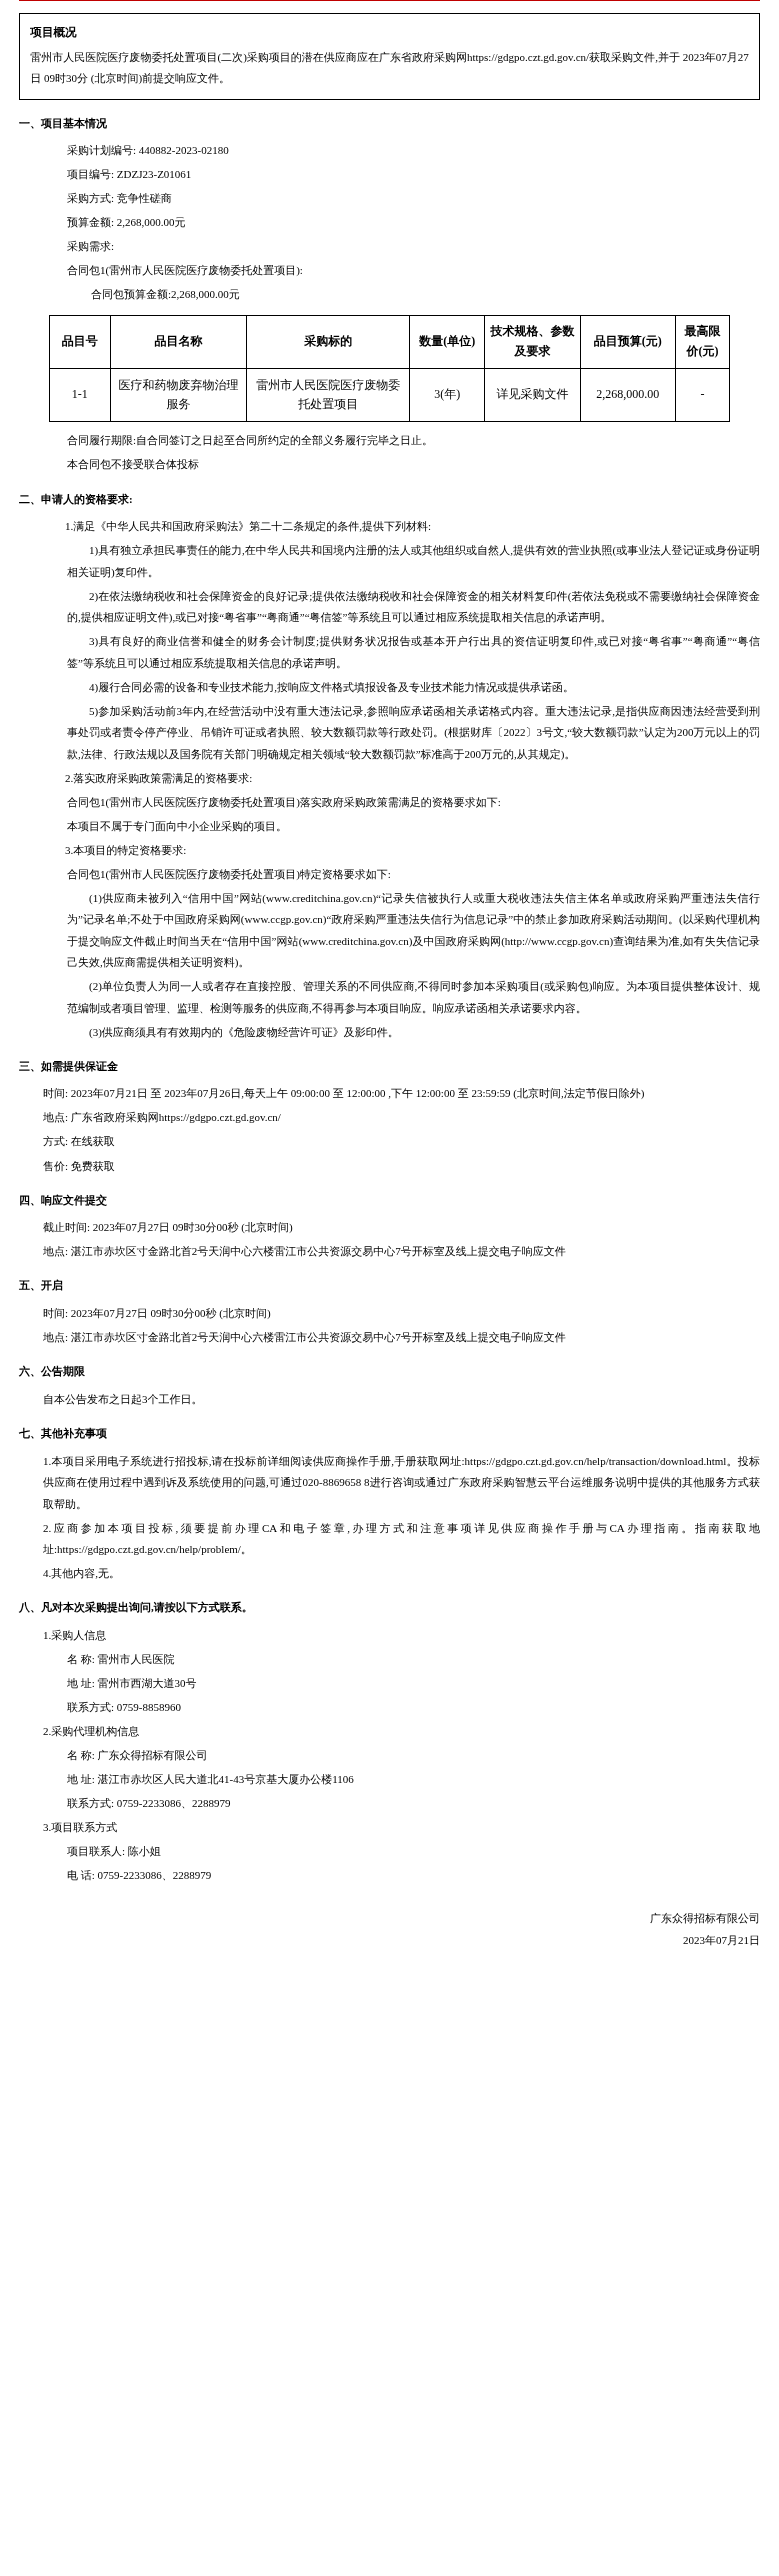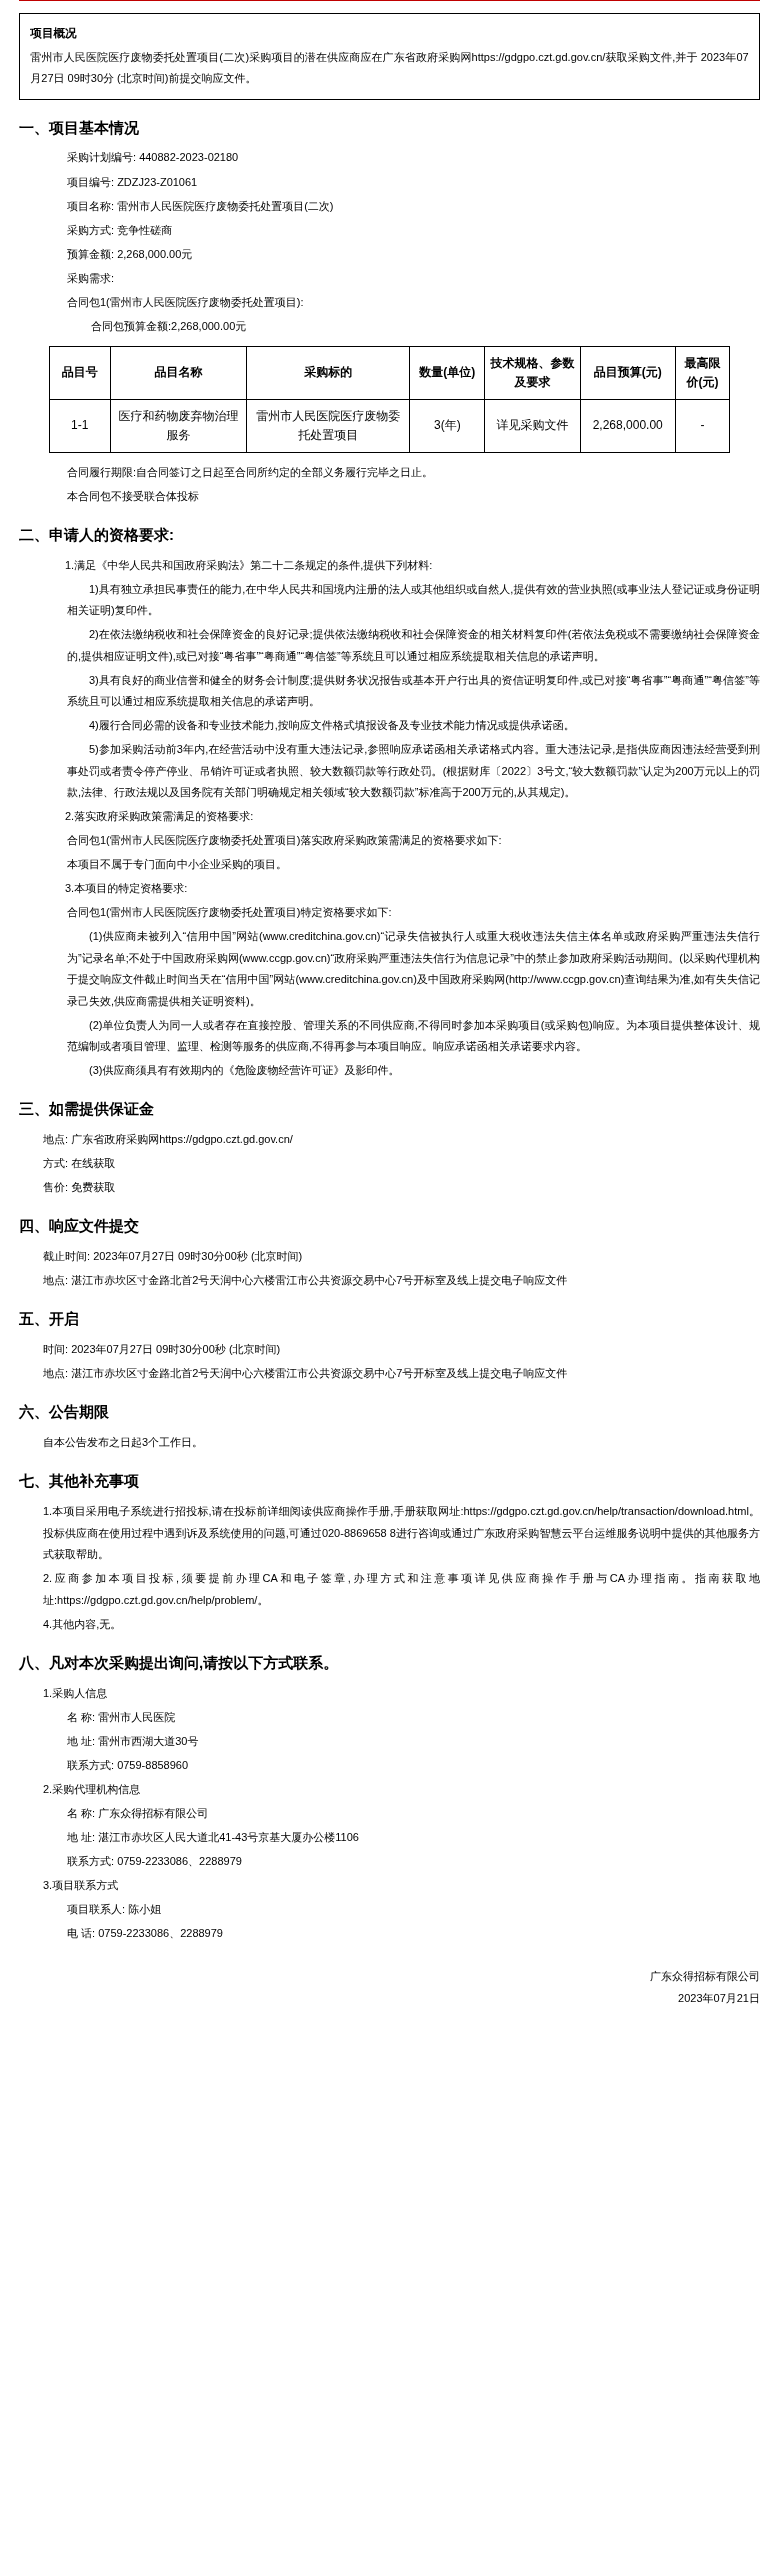--- a/index.html
+++ b/index.html
@@ -12,20 +12,21 @@
     font-family: "Liberation Sans", "DejaVu Sans", sans-serif;
     font-size: 11px;
     color: #000000;
     line-height: 1.8;
   }
   .page {
     width: 779px;
     box-sizing: border-box;
     padding: 0 19px 15.5px 19px;
     position: relative;
+    font-family: Liberation Serif, serif;
   }
   .topbar {
     height: 3.4px;
     border-top: 1.7px solid #c00000;
     margin: 0 0 8.6px 0;
   }
   .summary-box {
     border: 0.9px solid #000000;
     padding: 8.6px 10.3px 10.3px 10.3px;
     margin-bottom: 12px;
@@ -35,21 +36,21 @@
     font-size: 11.6px;
     margin-bottom: 3.4px;
   }
   .summary-body {
     font-size: 11px;
     line-height: 1.9;
     text-align: justify;
   }
   h2.section {
     font-weight: bold;
-    font-size: 15px;
+    font-size: 11px;
     margin: 13.7px 0 6.9px 0;
   }
   .indent1 { padding-left: 24px; }
   .indent2 { padding-left: 48px; }
   .indent3 { padding-left: 48px; }
   .para {
     margin: 0 0 2.6px 0;
     text-align: justify;
     text-justify: inter-ideograph;
     line-height: 1.95;
@@ -120,24 +121,20 @@
 
   <h2 class="section">一、项目基本情况</h2>
 
   <p class="para indent2">
     <span>采购计划编号:</span>
     <span>440882-2023-02180</span>
   </p>
   <p class="para indent2">
     <span>项目编号:</span>
     <span>ZDZJ23-Z01061</span>
-  </p>
-  <p class="para indent2">
-    <span>项目名称:</span>
-    <span>雷州市人民医院医疗废物委托处置项目(二次)</span>
   </p>
   <p class="para indent2">
     <span>采购方式:</span>
     <span>竞争性磋商</span>
   </p>
   <p class="para indent2">
     <span>预算金额:</span>
     <span>2,268,000.00元</span>
   </p>
   <p class="para indent2">
@@ -185,20 +182,24 @@
   <p class="para-plain2">合同包1(雷州市人民医院医疗废物委托处置项目)落实政府采购政策需满足的资格要求如下:</p>
   <p class="para-plain2">本项目不属于专门面向中小企业采购的项目。</p>
   <p class="para-ind">3.本项目的特定资格要求:</p>
   <p class="para-plain2">合同包1(雷州市人民医院医疗废物委托处置项目)特定资格要求如下:</p>
   <p class="para-ind2">(1)供应商未被列入“信用中国”网站(www.creditchina.gov.cn)“记录失信被执行人或重大税收违法失信主体名单或政府采购严重违法失信行为”记录名单;不处于中国政府采购网(www.ccgp.gov.cn)“政府采购严重违法失信行为信息记录”中的禁止参加政府采购活动期间。(以采购代理机构于提交响应文件截止时间当天在“信用中国”网站(www.creditchina.gov.cn)及中国政府采购网(http://www.ccgp.gov.cn)查询结果为准,如有失失信记录己失效,供应商需提供相关证明资料)。</p>
   <p class="para-ind2">(2)单位负责人为同一人或者存在直接控股、管理关系的不同供应商,不得同时参加本采购项目(或采购包)响应。为本项目提供整体设计、规范编制或者项目管理、监理、检测等服务的供应商,不得再参与本项目响应。响应承诺函相关承诺要求内容。</p>
   <p class="para-ind2">(3)供应商须具有有效期内的《危险废物经营许可证》及影印件。</p>
 
   <h2 class="section">三、如需提供保证金</h2>
   <p class="para indent1">
+    <span>时间:</span>
+    <span>2023年07月21日 至 2023年07月26日,每天上午 09:00:00 至 12:00:00 ,下午 12:00:00 至 23:59:59 (北京时间,法定节假日除外)</span>
+  </p>
+  <p class="para indent1">
     <span>地点:</span>
     <span>广东省政府采购网https://gdgpo.czt.gd.gov.cn/</span>
   </p>
   <p class="para indent1">
     <span>方式:</span>
     <span>在线获取</span>
   </p>
   <p class="para indent1">
     <span>售价:</span>
     <span>免费获取</span>

